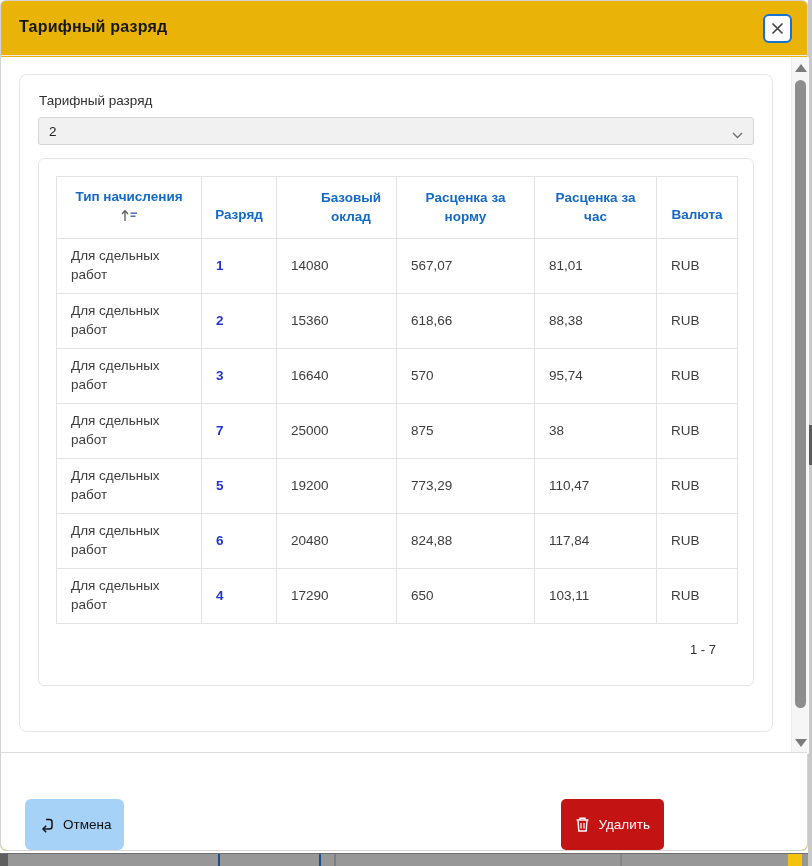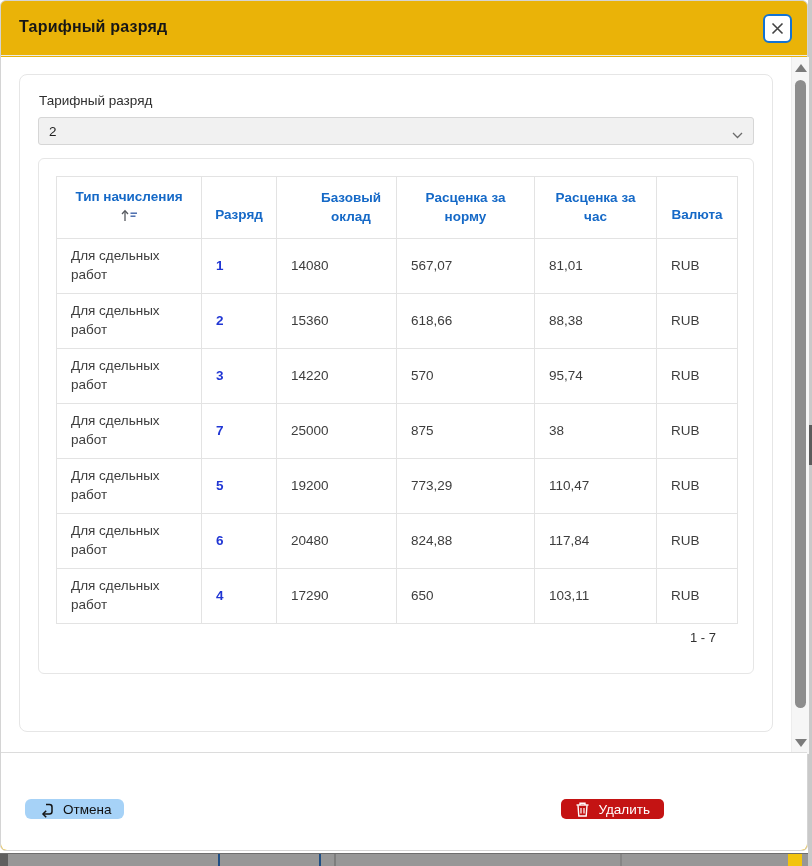--- a/index.html
+++ b/index.html
@@ -68,26 +68,26 @@
     height:62px; cursor:pointer; }
   table.grid th .h { display:inline-block; }
   table.grid th.c2 .h { max-width:72px;margin-left:29px; }
   table.grid th.c3 .h, table.grid th.c4 .h { max-width:92px; }
   table.grid th.vb { vertical-align:bottom; padding-bottom:14px; }
   table.grid td { border:1px solid #e3e3e3; color:#3d3d3d; padding:8px 14px;
     height:55px; vertical-align:middle; line-height:1.4; background:#fff; }
   td .grade-link { font-weight:bold; color:#2036d4; cursor:pointer; }
   .sort-ind { display:block; margin-top:2px; }
 
-  .pagination { text-align:right; margin:6px 2px 0 0; font-size:13px; color:#313131; }
+  .pagination { text-align:right; margin:18px 2px 0 0; font-size:13px; color:#313131; }
 
   
   .dialog-footer { position:absolute; left:0; right:0; bottom:0; height:98px;
     background:#fff; border-top:1px solid #dcdcdc; border-radius:0 0 6px 6px; }
-  .btn { position:absolute; top:46px; height:20px; display:flex; align-items:center;
+  .btn { position:absolute; top:46px; height:51px; display:flex; align-items:center;
     border:none; border-radius:5px; font-family:inherit; font-size:13.5px; cursor:pointer; }
   .btn .ic { display:flex; margin-right:8px; }
   .btn-cancel { left:24px; background:#a6d2f7; color:#101010; padding:0 13px; border-radius:6px; }
   .btn-delete { right:143px; background:#c41313; color:#ffffff; padding:0 14px; }
   .btn-save   { right:20px;  background:#fcc70c; color:#0d0d0d; font-weight:bold; padding:0 14px; }
 </style>
 </head>
 <body>
 
 <div class="backdrop-bottom">
@@ -182,21 +182,21 @@
               <td>Для сдельных работ</td>
               <td><span class="grade-link">2</span></td>
               <td>15360</td>
               <td>618,66</td>
               <td>88,38</td>
               <td>RUB</td>
             </tr>
             <tr>
               <td>Для сдельных работ</td>
               <td><span class="grade-link">3</span></td>
-              <td>14220</td>
+              <td>16640</td>
               <td>570</td>
               <td>95,74</td>
               <td>RUB</td>
             </tr>
             <tr>
               <td>Для сдельных работ</td>
               <td><span class="grade-link">7</span></td>
               <td>25000</td>
               <td>875</td>
               <td>38</td>

